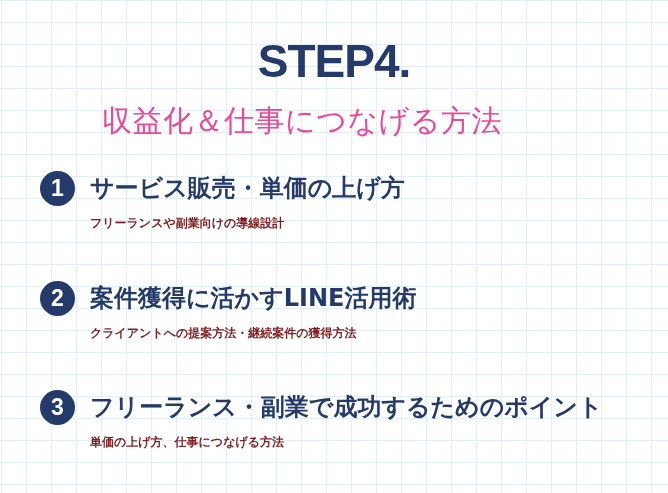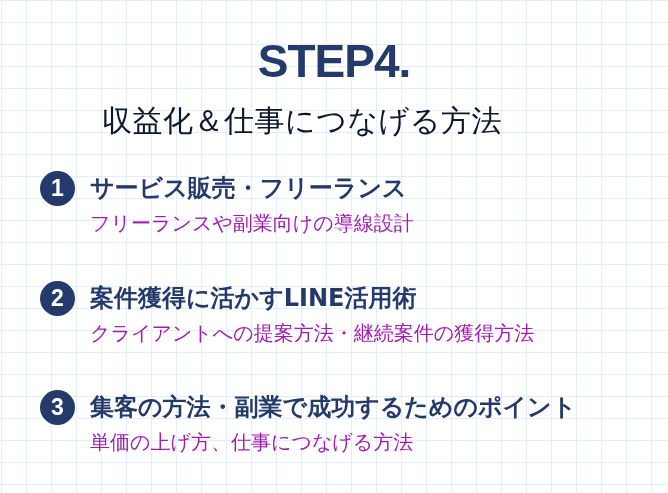--- a/index.html
+++ b/index.html
@@ -14,53 +14,53 @@
       font-family: "DejaVu Sans", "Liberation Sans", sans-serif;
     }
     .step-title {
       position: absolute; left: 0; width: 668px; top: 33px;
       text-align: center; font-family: "Liberation Sans", sans-serif;
       font-weight: bold; font-size: 46px; color: #243a6b; letter-spacing: -1px;
       line-height: 56px;
     }
     .subtitle {
       position: absolute; left: 0; width: 604px; top: 101px;
-      text-align: center; font-size: 30px; color: #0f172a; font-weight: normal;
+      text-align: center; font-size: 30px; color: #ec4899; font-weight: normal;
       line-height: 40px; letter-spacing: 0.5px;
     }
     .item { position: absolute; left: 40px; }
     .num {
       position: absolute; left: 0; top: 0; width: 35px; height: 35px; border-radius: 50%;
       background: #243a6b; color: #ffffff; font-family: "Liberation Sans", sans-serif;
       font-weight: bold; font-size: 23px; line-height: 35px; text-align: center;
     }
     .item-title {
       position: absolute; left: 50px; top: -3px; white-space: nowrap;
       font-size: 24px; color: #243a6b; font-weight: bold; line-height: 40px;
     }
     .item-desc {
       position: absolute; left: 50px; top: 37px; white-space: nowrap;
-      font-size: 20px; color: #a21caf; font-weight: normal; line-height: 30px;
+      font-size: 12px; color: #7f1d1d; font-weight: bold; line-height: 30px;
     }
   </style>
 </head>
 <body>
 
 <div class="step-title">STEP4.</div>
 <div class="subtitle">収益化＆仕事につなげる方法</div>
 
 <div class="item" style="top:171px;">
   <div class="num">1</div>
-  <div class="item-title">サービス販売・フリーランス</div>
+  <div class="item-title">サービス販売・単価の上げ方</div>
   <div class="item-desc">フリーランスや副業向けの導線設計</div>
 </div>
 
 <div class="item" style="top:281px;">
   <div class="num">2</div>
   <div class="item-title">案件獲得に活かすLINE活用術</div>
   <div class="item-desc">クライアントへの提案方法・継続案件の獲得方法</div>
 </div>
 
 <div class="item" style="top:390px;">
   <div class="num">3</div>
-  <div class="item-title">集客の方法・副業で成功するためのポイント</div>
+  <div class="item-title">フリーランス・副業で成功するためのポイント</div>
   <div class="item-desc">単価の上げ方、仕事につなげる方法</div>
 </div>
 
 </body></html>

